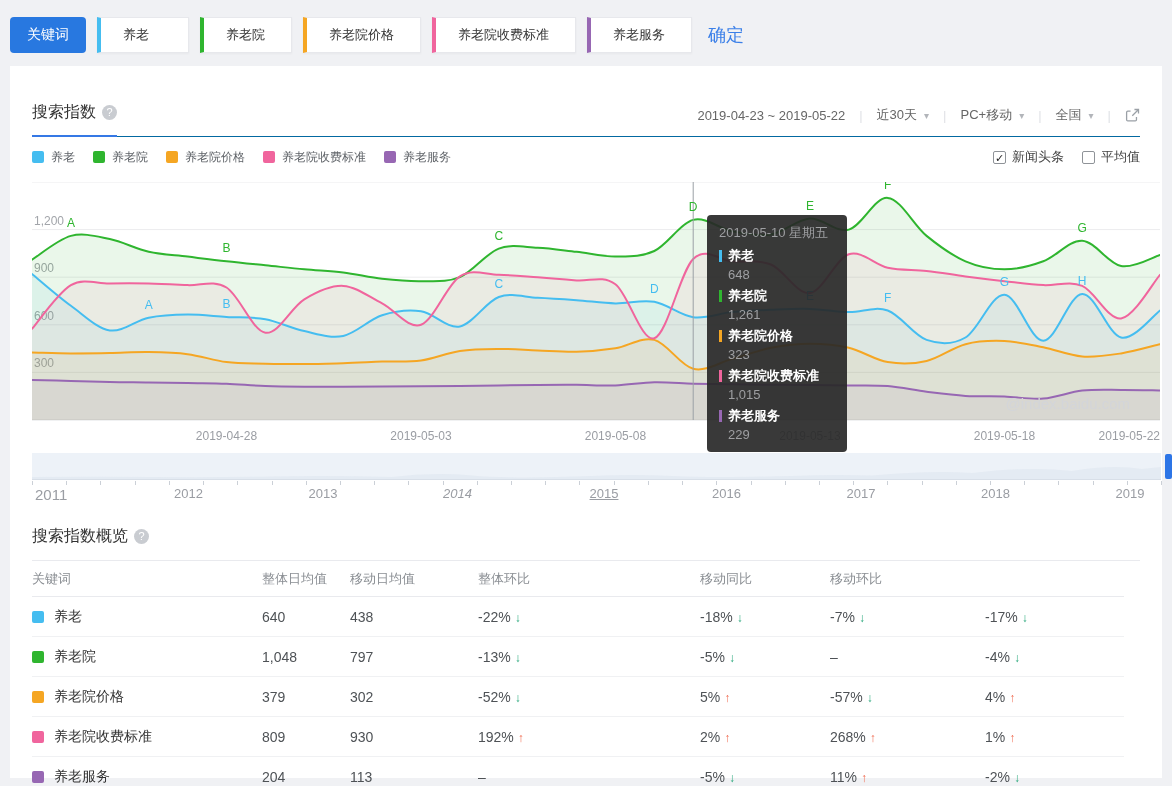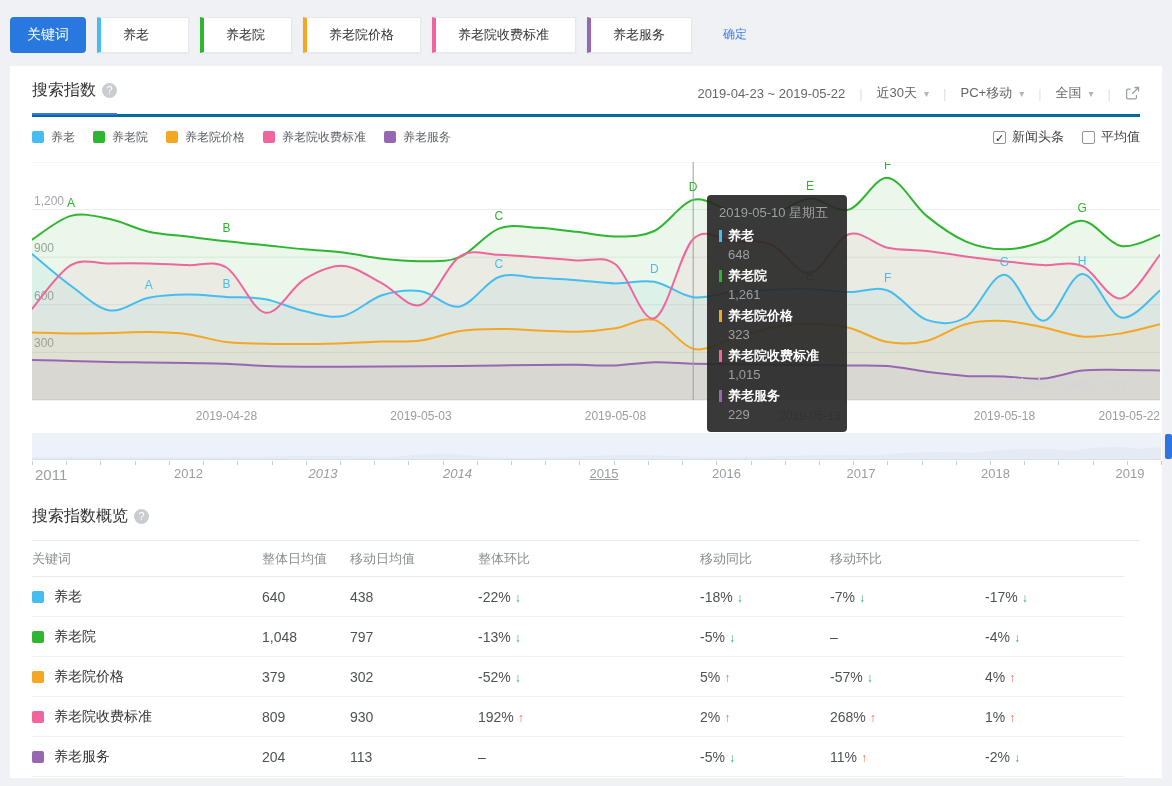--- a/index.html
+++ b/index.html
@@ -3,26 +3,26 @@
 <meta charset="utf-8">
 <style>
   * { margin:0; padding:0; box-sizing:border-box; }
   html,body { width:1172px; height:786px; background:#f0f1f4; font-family:"Liberation Sans","DejaVu Sans",sans-serif; overflow:hidden; }
 
   
   .topbar { display:flex; align-items:center; padding:11px 10px 0 10px; height:58px; gap:11px; }
   .kw-btn { background:#2878e0; color:#fff; font-size:14px; border:none; border-radius:4px; height:36px; padding:0 17px; cursor:pointer; }
   .kw-list { display:flex; gap:11px; }
   .kw-chip { background:#fff; border:1px solid #e7e8ec; border-left:4px solid #ccc; height:36px; min-width:92px; padding:0 26px 0 22px; font-size:13px; color:#333; display:flex; align-items:center; box-shadow:0 1px 2px rgba(0,0,0,.04); }
-  .confirm-link { color:#3a7fe8; font-size:12px; cursor:pointer; margin-left:20px; }
+  .confirm-link { color:#3a7fe8; font-size:18px; cursor:pointer; margin-left:5px; }
 
   
   .card { position:relative; background:#fff; margin:8px 10px 0 10px; padding:14px 22px 6px 22px; height:712px; }
 
-  .tabrow { display:flex; justify-content:space-between; align-items:flex-start; border-bottom:3px solid #0369a1; }
+  .tabrow { display:flex; justify-content:space-between; align-items:flex-start; border-bottom:1px solid #0369a1;margin-top:22px; }
   .tab-left { display:flex; align-items:center; gap:6px; padding-bottom:12px; border-bottom:2px solid #3578e5; margin-bottom:-1px; }
   .tab-title { font-size:16px; color:#333; }
   .qicon { display:inline-block; width:15px; height:15px; border-radius:50%; background:#c9ccd1; color:#fff; font-size:11px; line-height:15px; text-align:center; cursor:pointer; }
   .controls { display:flex; align-items:center; gap:14px; padding-top:4px; font-size:13px; color:#666; }
   .sep { color:#e0e2e6; }
   .filter { cursor:pointer; display:flex; align-items:center; gap:7px; }
   .caret { color:#b2b5ba; font-size:10px; }
   .export { cursor:pointer; display:flex; align-items:center; }
 
   .legendrow { display:flex; justify-content:space-between; align-items:center; margin-top:11px; }
@@ -281,21 +281,21 @@
         <span class="tl-tick" style="left: 957.9px;"></span>
         <span class="tl-tick" style="left: 992.2px;"></span>
         <span class="tl-tick" style="left: 1026.4px;"></span>
         <span class="tl-tick" style="left: 1060.6px;"></span>
         <span class="tl-tick" style="left: 1094.8px;"></span>
         <span class="tl-tick" style="left: 1129px;"></span>
       </div>
     <div class="tl-years">
         <span class="tl-year first" style="left: 3px;">2011</span>
         <span class="tl-year" style="left: 156.5px;">2012</span>
-        <span class="tl-year" style="left: 291px; font-style: italic;">2013</span>
+        <span class="tl-year" style="left: 291px;">2013</span>
         <span class="tl-year" style="left: 425.5px; font-style: italic;">2014</span>
         <span class="tl-year" style="left: 572px; text-decoration: underline;">2015</span>
         <span class="tl-year" style="left: 694.5px;">2016</span>
         <span class="tl-year" style="left: 829px;">2017</span>
         <span class="tl-year" style="left: 963.5px;">2018</span>
         <span class="tl-year" style="left: 1098px;">2019</span>
       </div>
   </div>
 
   <div class="ov-title">

